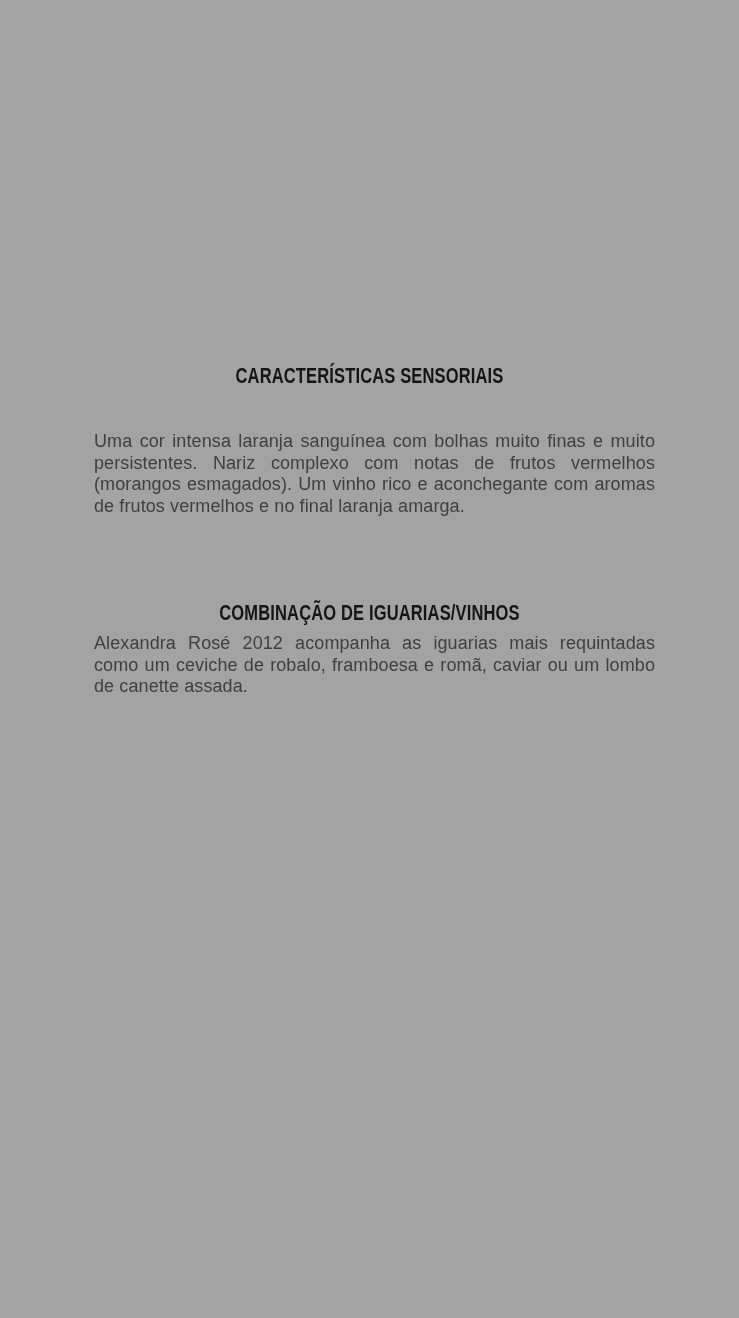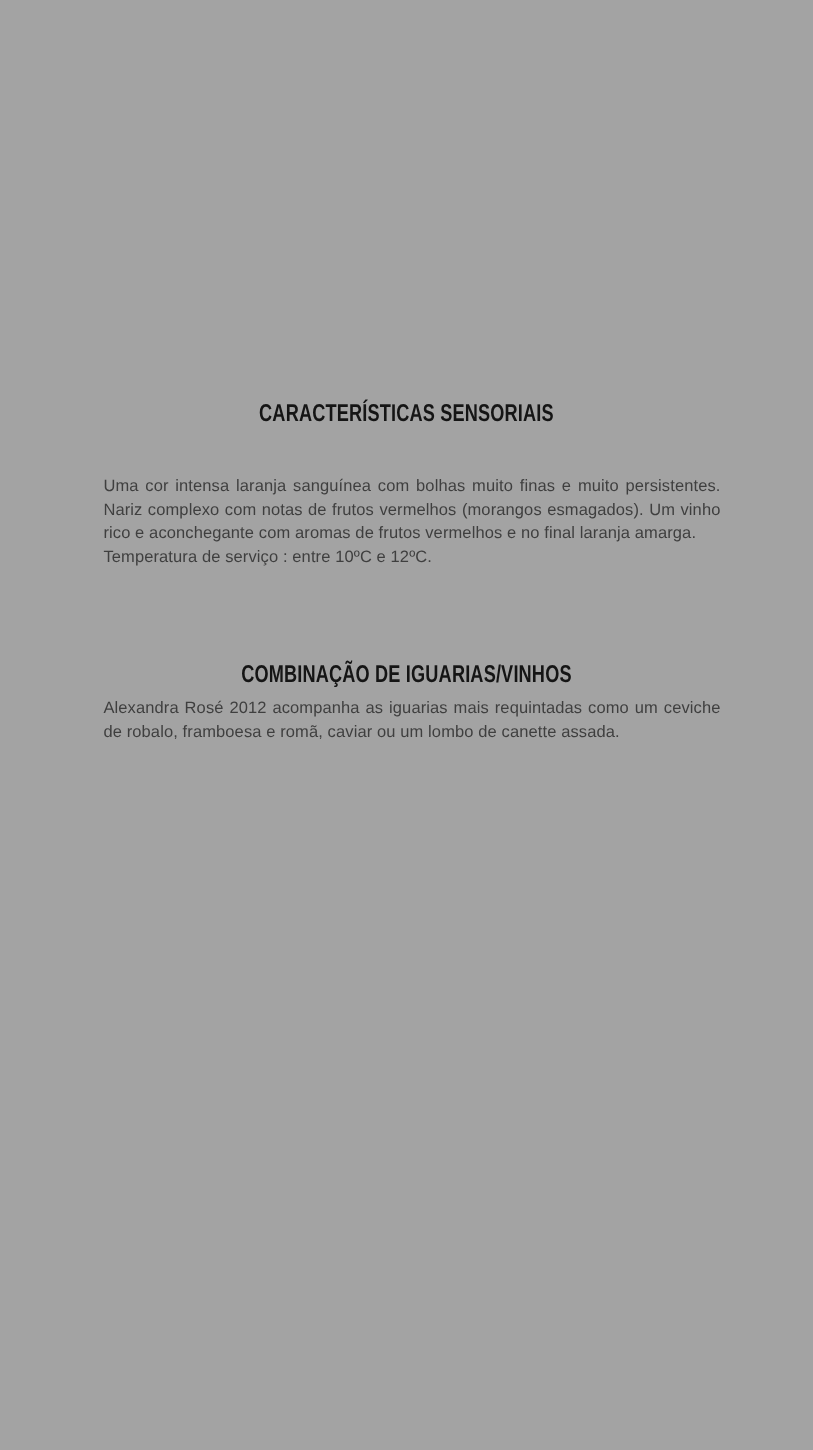--- a/index.html
+++ b/index.html
@@ -37,37 +37,36 @@
     position: absolute;
     left: 94px;
     width: 561px;
     color: #3f3f3f;
   }
   .block-sensoriais  { top: 431px; }
   .block-combinacao  { top: 633px; }
 
   .body-block p {
     margin: 0;
-    font-size: 15px;
+    font-size: 18px;
     line-height: 21.5px;
     font-weight: normal;
     text-align: justify;
     letter-spacing: 0.1px;
   }
 </style>
 </head>
 <body>
 
 <div class="sheet">
 
   <h2 class="section-heading heading-sensoriais">CARACTERÍSTICAS SENSORIAIS</h2>
 
   <div class="body-block block-sensoriais">
     <p>Uma cor intensa laranja sanguínea com bolhas muito finas e muito persistentes. Nariz complexo com notas de frutos vermelhos (morangos esmagados). Um vinho rico e aconchegante com aromas de frutos vermelhos e no final laranja amarga.</p>
-    <p>Temperatura de serviço : entre 10ºC e 12ºC.</p>
   </div>
 
   <h2 class="section-heading heading-combinacao">COMBINAÇÃO DE IGUARIAS/VINHOS</h2>
 
   <div class="body-block block-combinacao">
     <p>Alexandra Rosé 2012 acompanha as iguarias mais requintadas como um ceviche de robalo, framboesa e romã, caviar ou um lombo de canette assada.</p>
   </div>
 
 </div>
 

